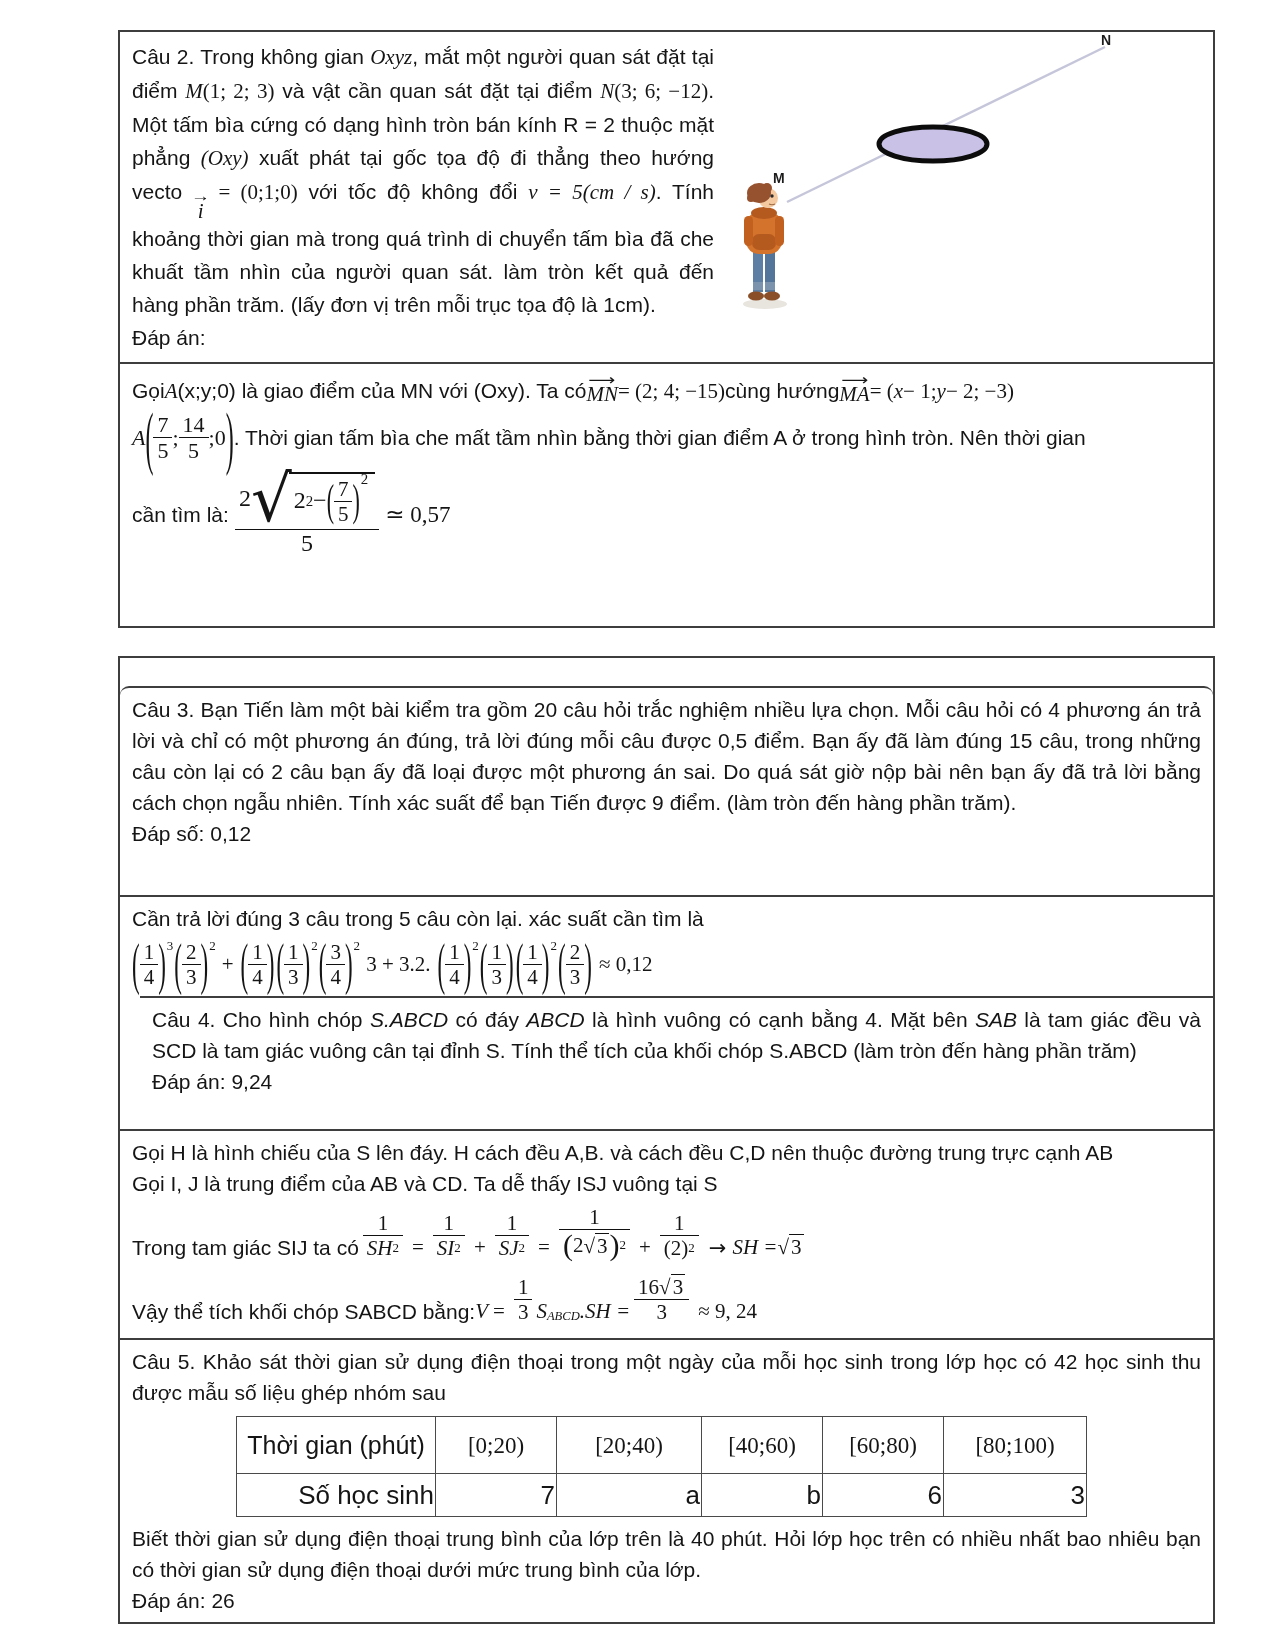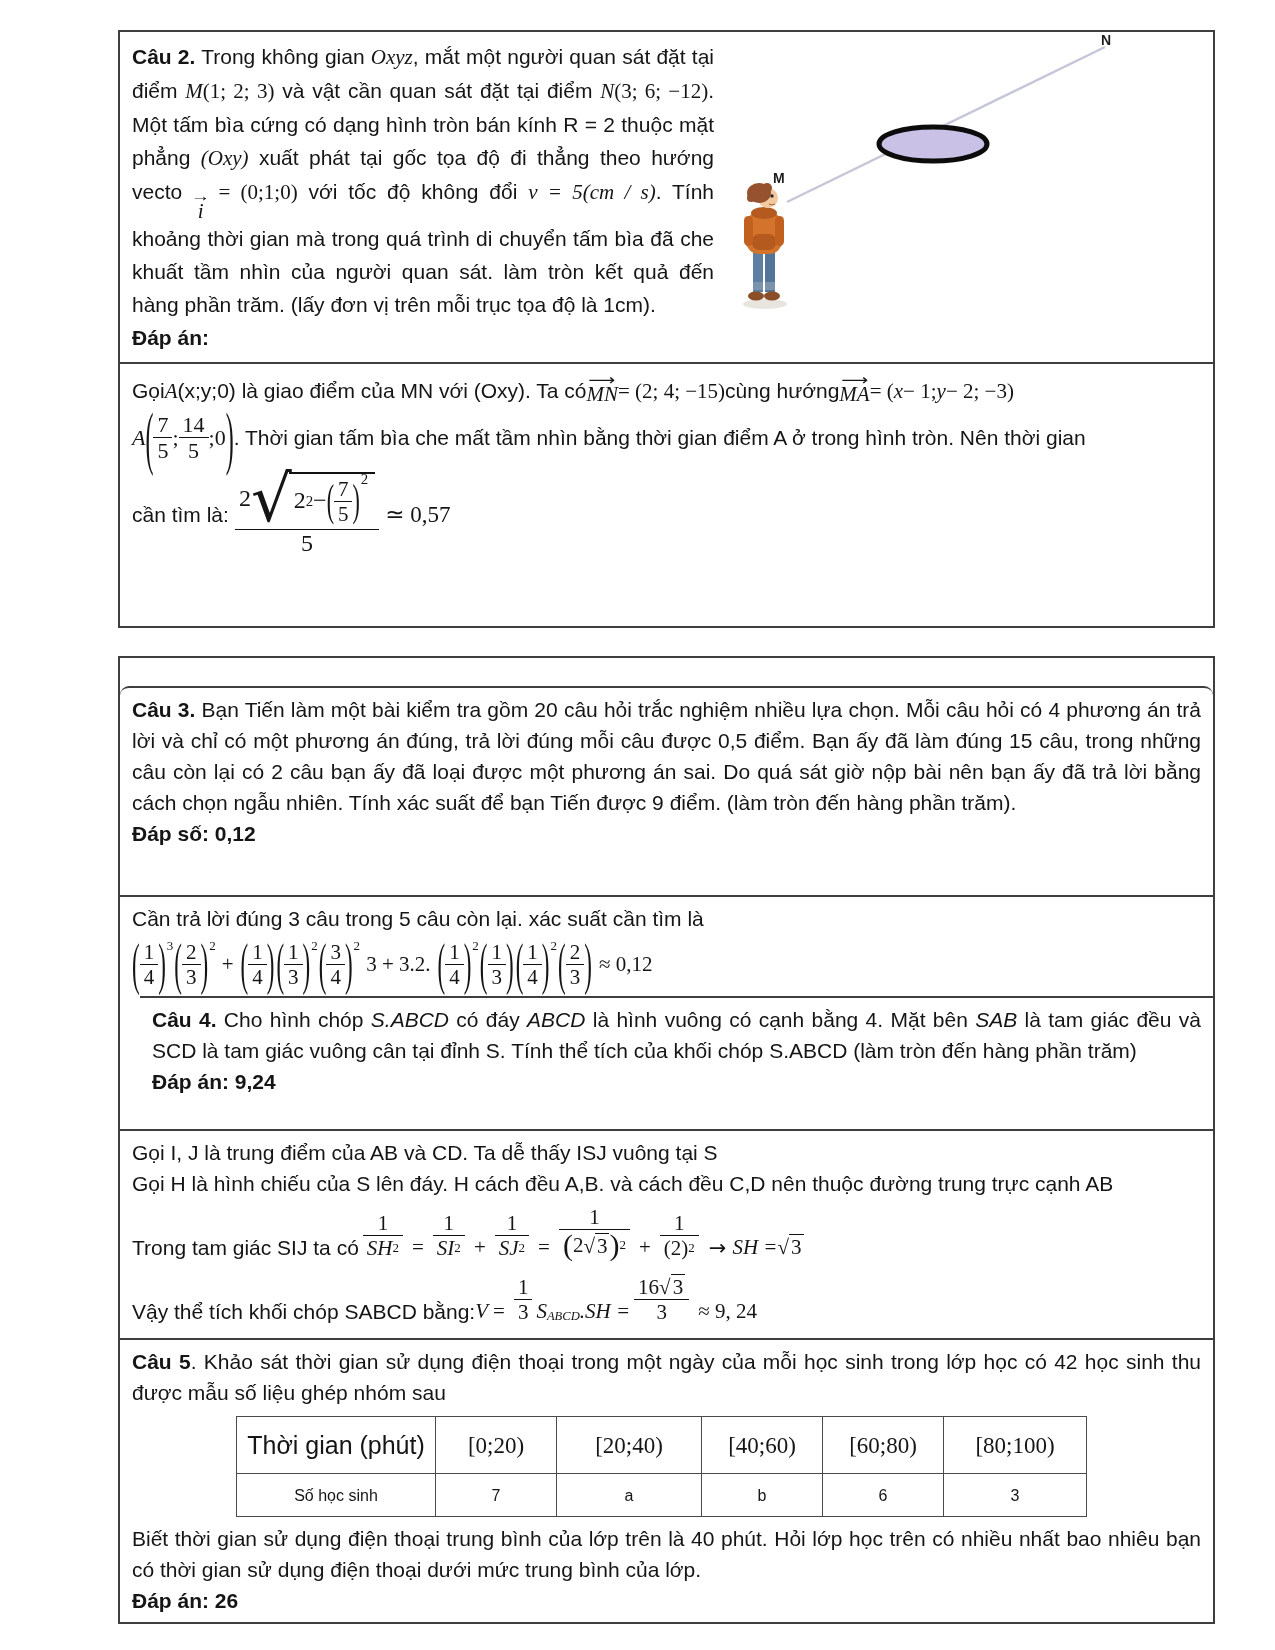--- a/index.html
+++ b/index.html
@@ -9,21 +9,21 @@
     -webkit-font-smoothing:antialiased;
   }
   .doc{position:absolute;left:118px;top:30px;width:1097px;}
   .block{border:2px solid #3e3e3e;background:#fff;box-sizing:border-box;}
   .block2{margin-top:28px;}
   .row{box-sizing:border-box;padding:6px 12px;}
   .block > .row + .row{border-top:2px solid #3e3e3e;}
 
   
   .just{text-align:justify;}
-  .b{font-weight:bold;}
+  .b{font-weight:normal;}
   p{margin:0;}
   .body-text{font-size:21px;line-height:31px;}
   .q2col{width:582px;font-size:21px;line-height:33px;text-align:justify;}
   .mi{font-family:"Liberation Serif",serif;font-style:italic;}
   .mn{font-family:"Liberation Serif",serif;}
   .frac{display:inline-flex;flex-direction:column;text-align:center;vertical-align:middle;
         line-height:1.15;font-family:"Liberation Serif",serif;}
   .frac .fn{padding:0 4px;display:flex;align-items:center;justify-content:center;}
   .frac .fd{border-top:1.6px solid #111;padding:0 4px;display:flex;align-items:center;justify-content:center;}
   .grp{display:inline-flex;align-items:center;position:relative;}
@@ -71,21 +71,21 @@
   .c4line{display:flex;align-items:flex-end;font-size:21px;margin-top:6px;flex-wrap:wrap;}
   .c4line .frac{font-size:21px;margin:0 4px;}
   .arrow{font-family:"DejaVu Sans",sans-serif;padding:0 6px;}
 
   
   .r-c5{min-height:256px;}
   table.stats{border-collapse:collapse;margin:8px 0 6px 104px;}
   table.stats td{border:1.6px solid #4a4a4a;text-align:center;vertical-align:middle;}
   table.stats .hrow td{height:54px;font-family:"Liberation Serif",serif;font-size:23px;}
   table.stats .hrow td.c0{font-family:Liberation Sans, sans-serif;font-size:25px;}
-  table.stats .vrow td{height:40px;font-size:16px;}
+  table.stats .vrow td{height:40px;font-size:26px;text-align:right;}
   .w0{width:196px;}.w1{width:118px;}.w2{width:142px;}.w3{width:118px;}.w4{width:118px;}.w5{width:140px;}
 </style>
 </head>
 <body>
 
 <div class="doc">
 
   <div class="block block1">
     <div class="row q2row">
       <div class="q2col">
@@ -291,22 +291,22 @@
         <span class="op">≈ 0,12</span>
       </div>
     </div>
 
     <div class="row r-c4q body-text just">
       <p><span class="b">Câu 4.</span><span> Cho hình chóp </span><span class="mi" style="font-family:'Liberation Sans',sans-serif">S.ABCD</span><span> có đáy </span><span class="mi" style="font-family:'Liberation Sans',sans-serif">ABCD</span><span> là hình vuông có cạnh bằng 4. Mặt bên </span><span class="mi" style="font-family:'Liberation Sans',sans-serif">SAB</span><span> là tam giác đều và SCD là tam giác vuông cân tại đỉnh S. Tính thể tích của khối chóp S.ABCD (làm tròn đến hàng phần trăm)</span></p>
       <p class="b">Đáp án: 9,24</p>
     </div>
 
     <div class="row r-c4s">
+      <p class="body-text">Gọi H là hình chiếu của S lên đáy. H cách đều A,B. và cách đều C,D nên thuộc đường trung trực cạnh AB</p>
       <p class="body-text">Gọi I, J là trung điểm của AB và CD. Ta dễ thấy ISJ vuông tại S</p>
-      <p class="body-text">Gọi H là hình chiếu của S lên đáy. H cách đều A,B. và cách đều C,D nên thuộc đường trung trực cạnh AB</p>
       <div class="c4line">
         <span style="font-family:'Liberation Sans',sans-serif">Trong tam giác SIJ ta có </span>
         <span class="frac">
             <span class="fn">1</span>
             <span class="fd">
               <span class="mi">SH</span>
               <sup class="e">2</sup>
             </span>
           </span>
         <span class="op">=</span>

